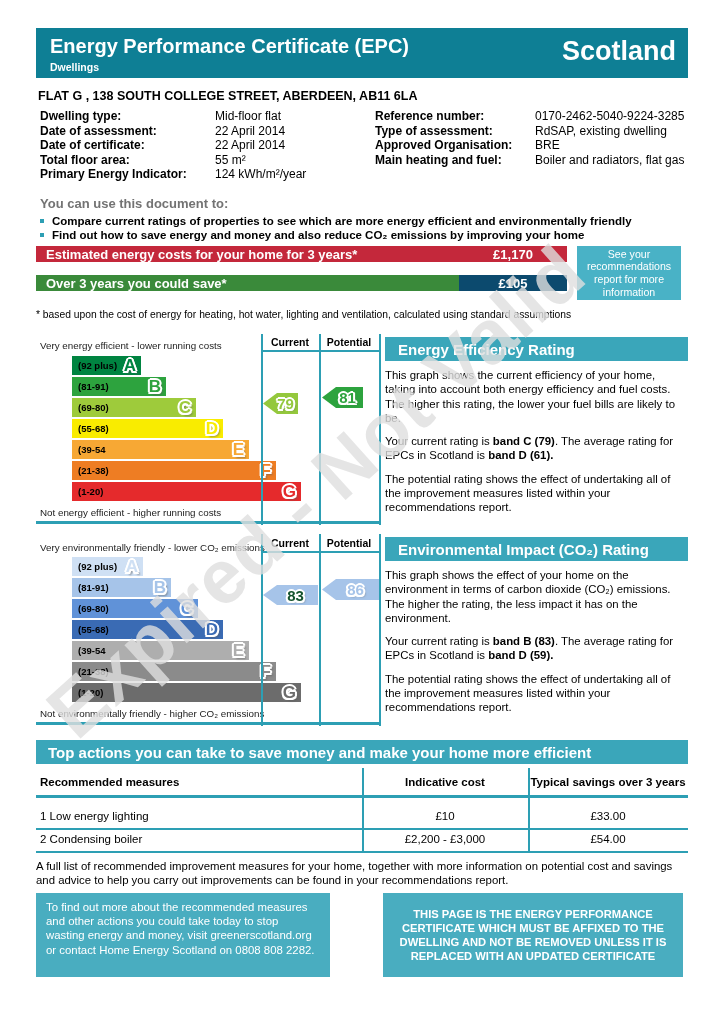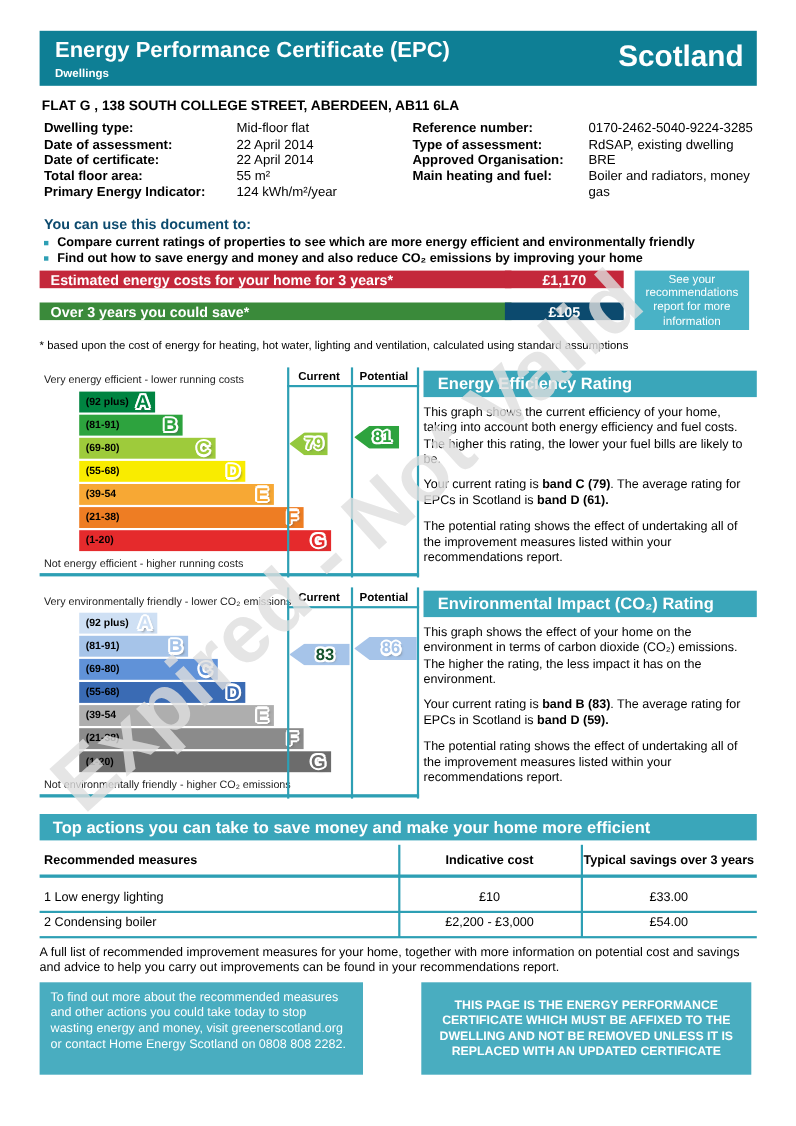--- a/index.html
+++ b/index.html
@@ -15,21 +15,21 @@
   .address{position:absolute;left:38px;top:89px;font-size:12.5px;font-weight:bold;}
 
   
   .details-left{position:absolute;left:40px;top:109px;width:330px;}
   .details-right{position:absolute;left:375px;top:109px;width:326px;}
   .detail-row{display:flex;font-size:12px;line-height:14.5px;}
   .details-left .detail-label{width:175px;font-weight:bold;flex:none;}
   .details-right .detail-label{width:160px;font-weight:bold;flex:none;}
   .detail-value{flex:1;}
 
-  .usage-heading{position:absolute;left:40px;top:196px;font-size:13px;font-weight:bold;color:#0c4a6e;}
+  .usage-heading{position:absolute;left:40px;top:196px;font-size:13px;font-weight:bold;color:#737373;}
   .bullets{position:absolute;left:40px;top:214px;width:648px;}
   .bullet-row{display:flex;align-items:flex-start;line-height:14px;margin-bottom:0px;}
   .bullet-sq{width:4px;height:4px;background:#2d9fb4;margin:5px 8px 0 0;flex:none;}
   .bullet-text{font-size:11.5px;font-weight:bold;}
 
   
   .cost-cell{position:absolute;height:16px;display:flex;align-items:center;color:#fff;font-weight:bold;font-size:13px;}
   .cost-label{padding-left:10px;}
   .cost-value{justify-content:center;}
   .cl1{left:36px;top:246px;width:419px;}
@@ -128,21 +128,21 @@
       <div class="detail-row">
         <span class="detail-label">Type of assessment:</span>
         <span class="detail-value">RdSAP, existing dwelling</span>
       </div>
       <div class="detail-row">
         <span class="detail-label">Approved Organisation:</span>
         <span class="detail-value">BRE</span>
       </div>
       <div class="detail-row">
         <span class="detail-label">Main heating and fuel:</span>
-        <span class="detail-value">Boiler and radiators, money gas</span>
+        <span class="detail-value">Boiler and radiators, flat gas</span>
       </div>
     </div>
 
   <div class="usage-heading">You can use this document to:</div>
   <div class="bullets">
       <div class="bullet-row">
         <span class="bullet-sq"></span>
         <span class="bullet-text">Compare current ratings of properties to see which are more energy efficient and environmentally friendly</span>
       </div>
       <div class="bullet-row">

